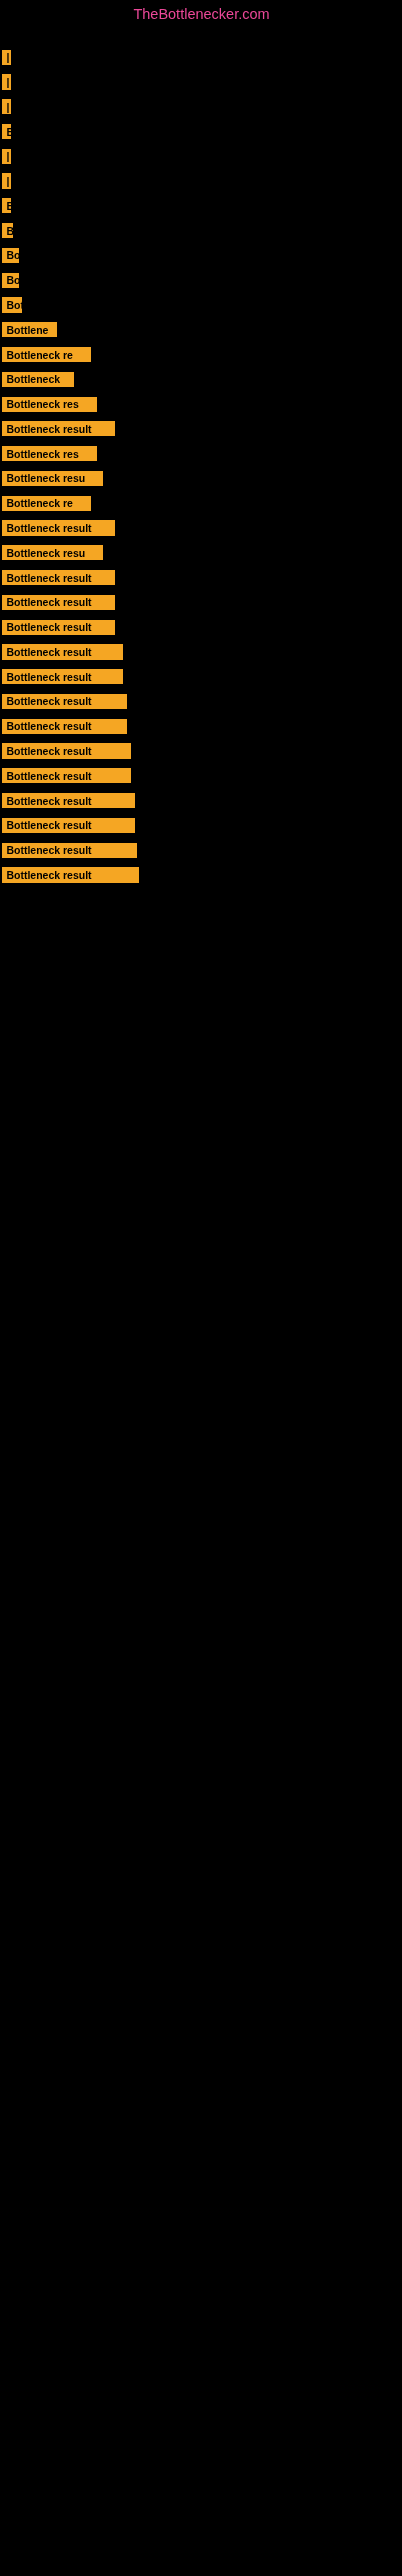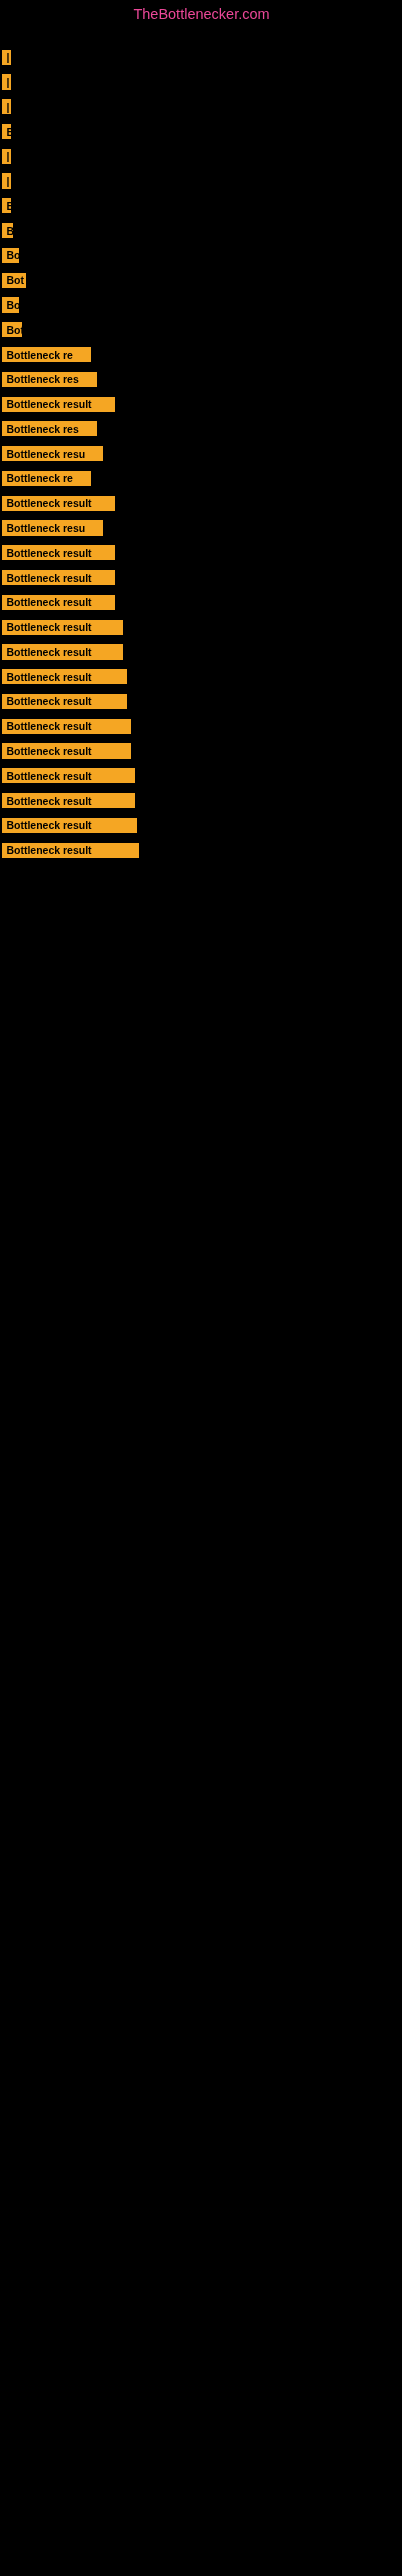--- a/index.html
+++ b/index.html
@@ -70,30 +70,33 @@
     <div class="row">
       <span class="bottleneck-label" style="width: 8px;">B</span>
     </div>
     <div class="row">
       <span class="bottleneck-label" style="width: 11.3px;">B</span>
     </div>
     <div class="row">
       <span class="bottleneck-label" style="width: 17.7px;">Bo</span>
     </div>
     <div class="row">
-      <span class="bottleneck-label" style="width: 24px;">Bot</span>
-    </div>
-    <div class="row">
       <span class="bottleneck-label" style="width: 17.7px;">Bo</span>
     </div>
     <div class="row">
       <span class="bottleneck-label" style="width: 20px;">Bott</span>
     </div>
     <div class="row">
+      <span class="bottleneck-label" style="width: 55px;">Bottlene</span>
+    </div>
+    <div class="row">
       <span class="bottleneck-label" style="width: 89px;">Bottleneck re</span>
+    </div>
+    <div class="row">
+      <span class="bottleneck-label" style="width: 72px;">Bottleneck</span>
     </div>
     <div class="row">
       <span class="bottleneck-label" style="width: 95px;">Bottleneck res</span>
     </div>
     <div class="row">
       <span class="bottleneck-label" style="width: 113px;">Bottleneck result</span>
     </div>
     <div class="row">
       <span class="bottleneck-label" style="width: 95px;">Bottleneck res</span>
     </div>

